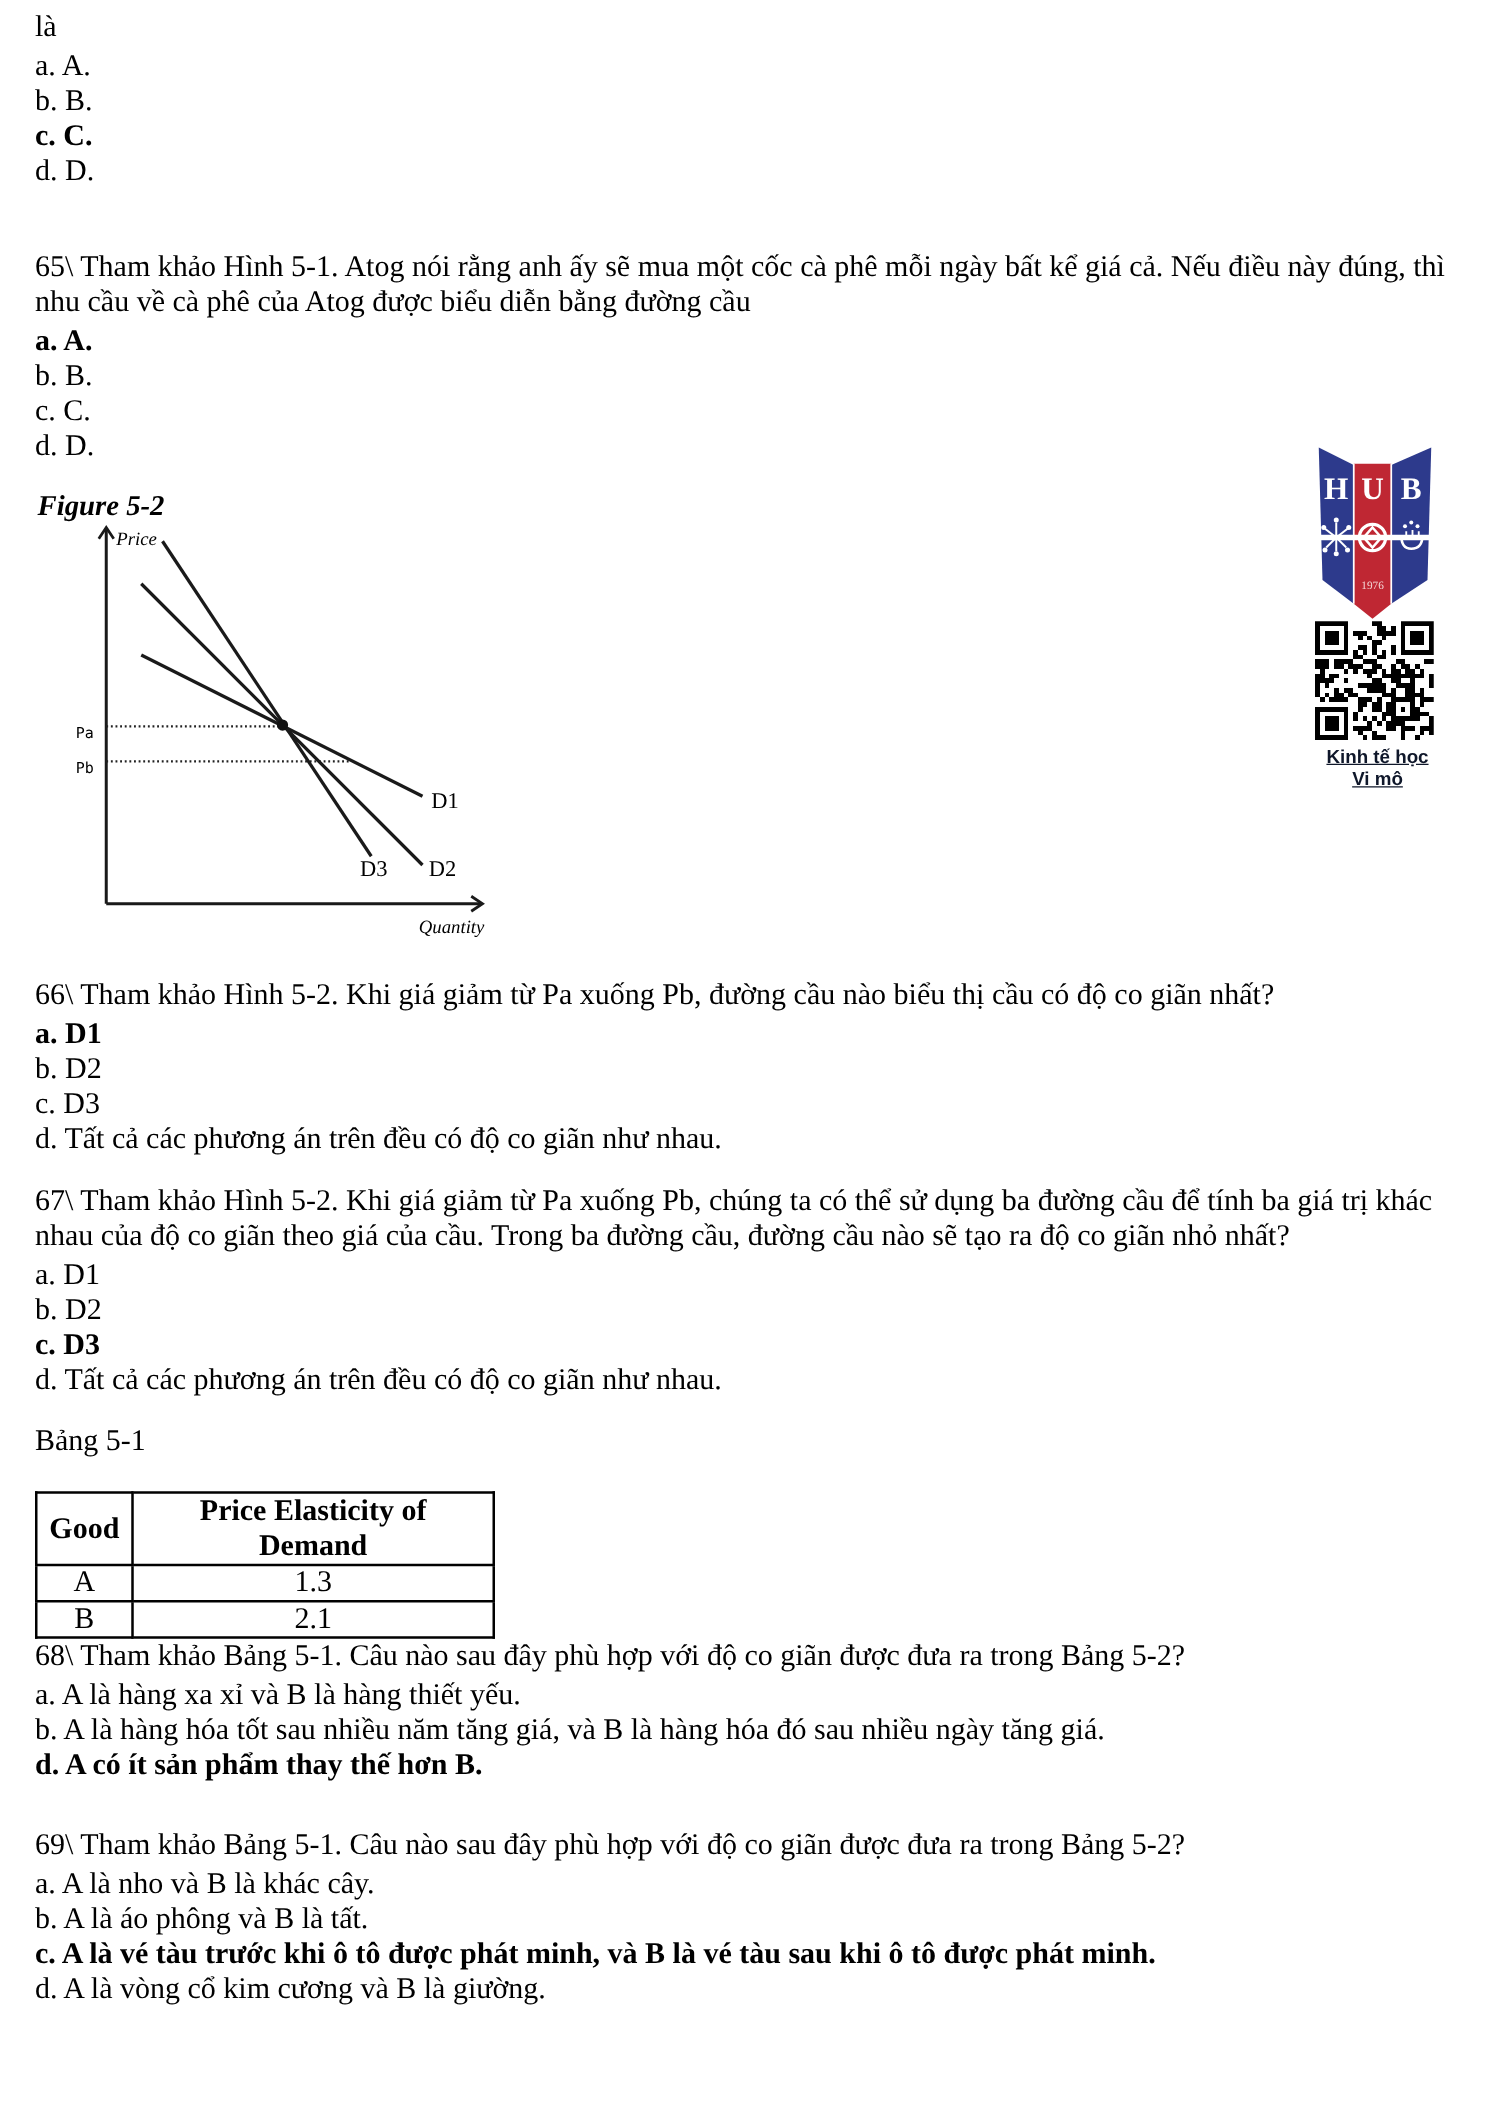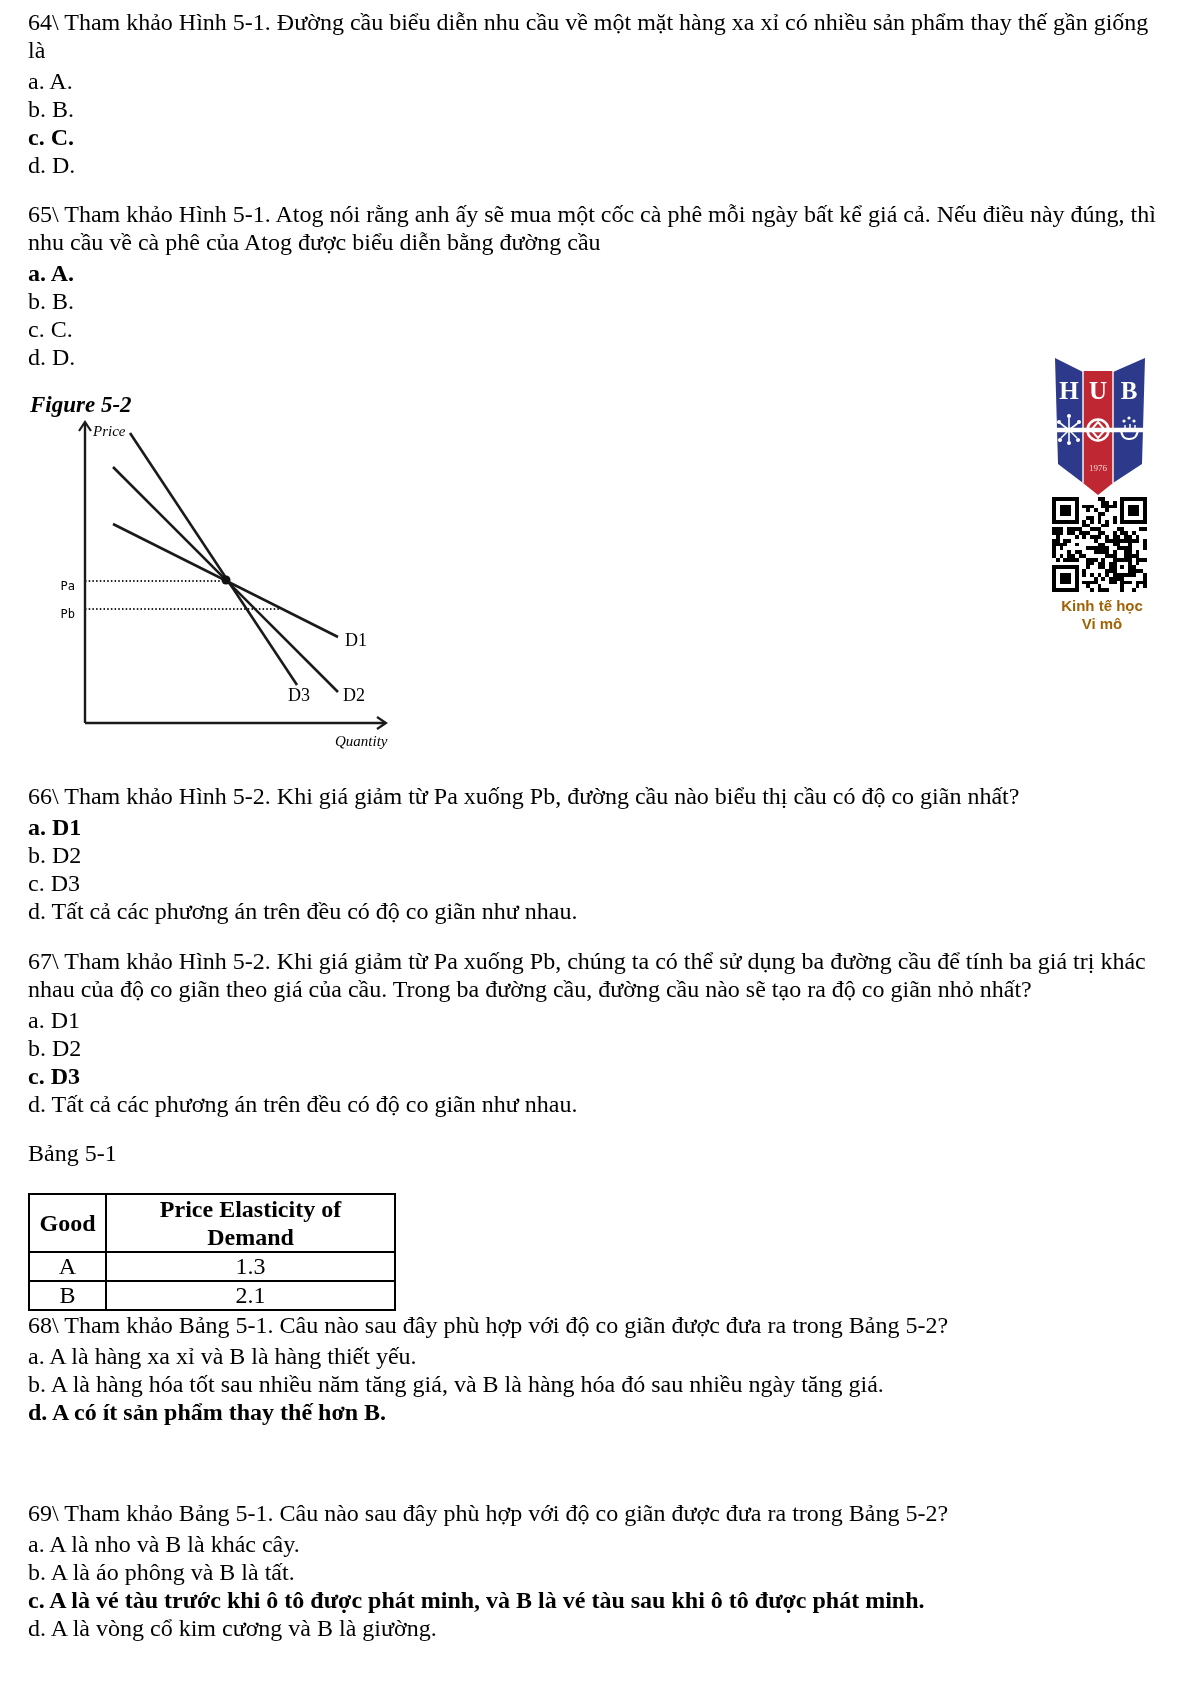--- a/index.html
+++ b/index.html
@@ -30,21 +30,20 @@
   .axis-label{font-style:italic;font-size:15px;}
   .p-label{font-family:"DejaVu Sans Mono",monospace;font-size:12px;}
   .d-label{font-size:18px;}
 </style>
 </head>
 <body>
 
 <div class="page">
 
   <div class="q" style="top:8px">
-    <div class="line">64\ Tham khảo Hình 5-1. Đường cầu biểu diễn nhu cầu về một mặt hàng xa xỉ có nhiều sản phẩm thay thế gần giống</div>
     <div class="line">là</div>
     <div class="opts">
       <div class="opt">a. A.</div>
       <div class="opt">b. B.</div>
       <div class="opt b">c. C.</div>
       <div class="opt">d. D.</div>
     </div>
   </div>
 
   <div class="q" style="top:200px">
@@ -438,21 +437,21 @@
         <rect x="19.0" y="91.2" width="3.8" height="3.8" fill="#000"></rect>
         <rect x="22.8" y="91.2" width="3.8" height="3.8" fill="#000"></rect>
         <rect x="38.0" y="91.2" width="3.8" height="3.8" fill="#000"></rect>
         <rect x="45.6" y="91.2" width="3.8" height="3.8" fill="#000"></rect>
         <rect x="49.4" y="91.2" width="3.8" height="3.8" fill="#000"></rect>
         <rect x="53.2" y="91.2" width="3.8" height="3.8" fill="#000"></rect>
         <rect x="68.4" y="91.2" width="3.8" height="3.8" fill="#000"></rect>
         <rect x="79.8" y="91.2" width="3.8" height="3.8" fill="#000"></rect>
       </svg></div>
 
-  <div class="logo-caption" style="color: #a16207;">
+  <div class="logo-caption" style="color: #0f172a; text-decoration: underline;">
     <div>Kinh tế học</div>
     <div>Vi mô</div>
   </div>
 
   <div class="q" style="top:782px">
     <div class="line">66\ Tham khảo Hình 5-2. Khi giá giảm từ Pa xuống Pb, đường cầu nào biểu thị cầu có độ co giãn nhất?</div>
     <div class="opts">
       <div class="opt b">a. D1</div>
       <div class="opt">b. D2</div>
       <div class="opt">c. D3</div>
@@ -492,21 +491,21 @@
 
   <div class="q" style="top:1311px">
     <div class="line">68\ Tham khảo Bảng 5-1. Câu nào sau đây phù hợp với độ co giãn được đưa ra trong Bảng 5-2?</div>
     <div class="opts">
       <div class="opt">a. A là hàng xa xỉ và B là hàng thiết yếu.</div>
       <div class="opt">b. A là hàng hóa tốt sau nhiều năm tăng giá, và B là hàng hóa đó sau nhiều ngày tăng giá.</div>
       <div class="opt b">d. A có ít sản phẩm thay thế hơn B.</div>
     </div>
   </div>
 
-  <div class="q" style="top:1499px">
+  <div class="q" style="top:1462px">
     <div class="line">69\ Tham khảo Bảng 5-1. Câu nào sau đây phù hợp với độ co giãn được đưa ra trong Bảng 5-2?</div>
     <div class="opts">
       <div class="opt">a. A là nho và B là khác cây.</div>
       <div class="opt">b. A là áo phông và B là tất.</div>
       <div class="opt b">c. A là vé tàu trước khi ô tô được phát minh, và B là vé tàu sau khi ô tô được phát minh.</div>
       <div class="opt">d. A là vòng cổ kim cương và B là giường.</div>
     </div>
   </div>
 
 </div>

